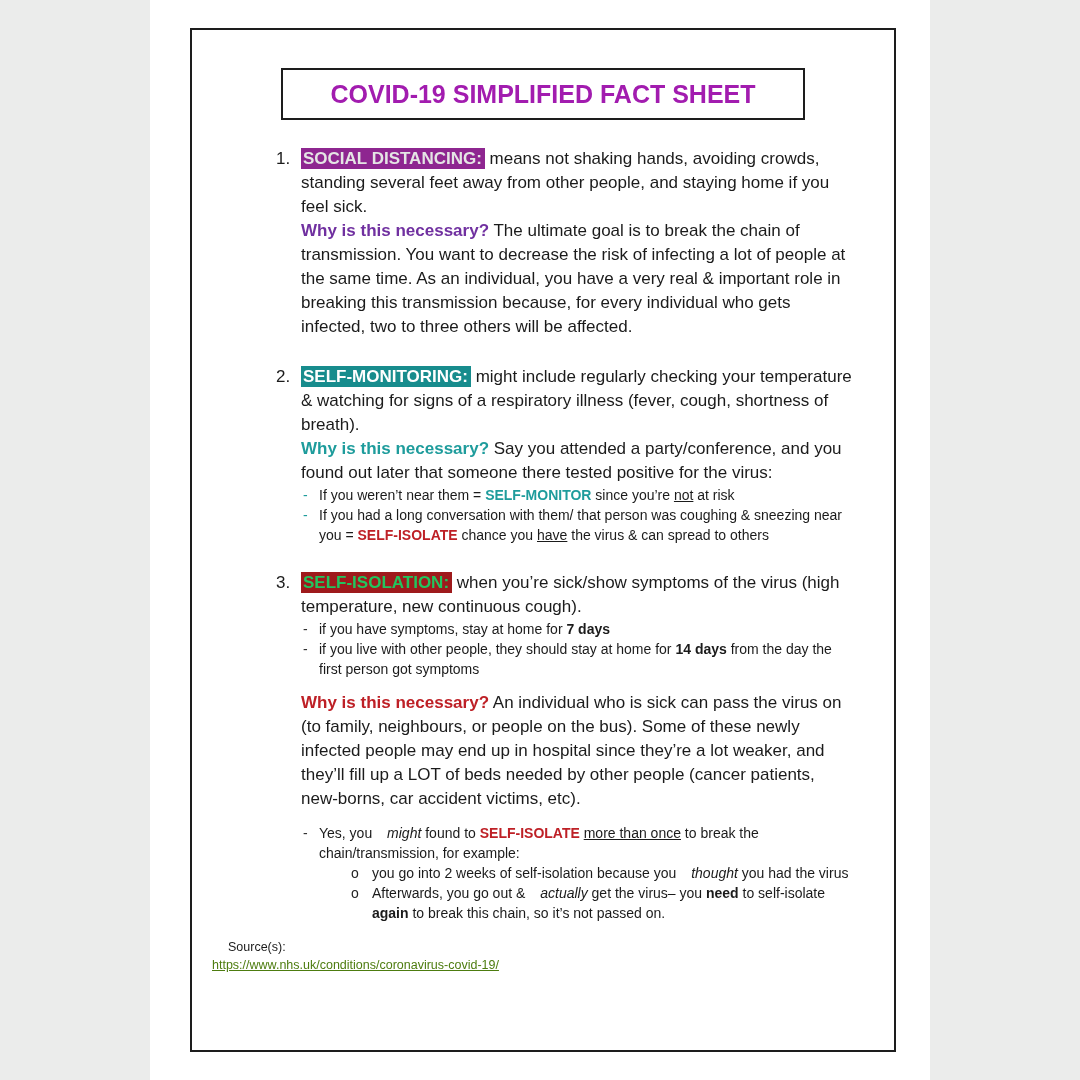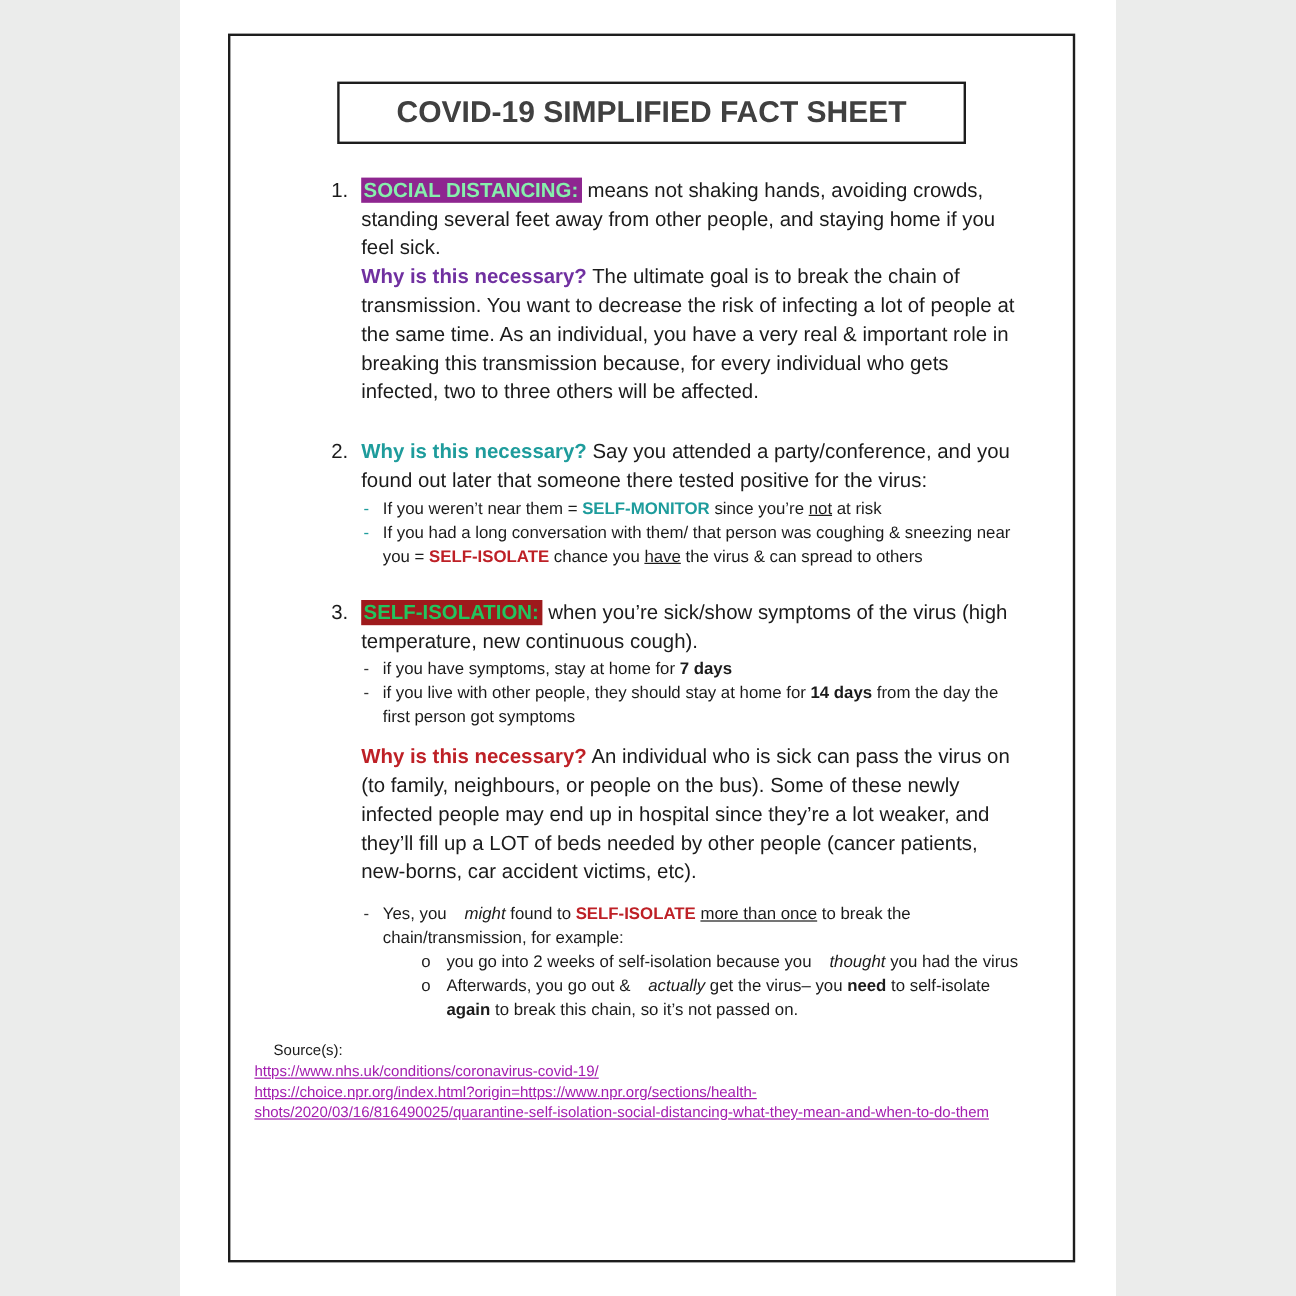--- a/index.html
+++ b/index.html
@@ -12,21 +12,21 @@
   .gray-band.right{right:0;width:150px;}
 
   .page{
     position:absolute;left:190px;top:28px;width:706px;height:1024px;
     background:#ffffff;border:2px solid #1d1d1d;box-sizing:border-box;
   }
 
   .title-box{
     width:524px;margin:38px auto 0;border:2px solid #1d1d1d;
     text-align:center;font-weight:bold;font-size:25px;
-    padding:10px 0 9px;box-sizing:border-box;color:#404040;
+    padding:10px 0 9px;box-sizing:border-box;color:#a21caf;
   }
 
   .content{margin:27px 42px 0 84px;font-size:17px;line-height:24px;}
 
   .item{display:flex;margin-bottom:26px;}
   .item:last-child{margin-bottom:0;}
   .num{width:25px;flex:none;}
   .ibody{flex:1;min-width:0;}
   .para{margin:0;}
 
@@ -39,30 +39,30 @@
 
   .sub-bullet{display:flex;margin-left:43px;}
   .sub-bullet .mark{width:28px;flex:none;padding-left:7px;box-sizing:border-box;color:#222;}
   .sub-bullet .btext{flex:1;min-width:0;}
 
   .why3{margin:12px 0;}
   .note{margin-top:12px;}
 
   .sources{margin:16px 38px 0 20px;font-size:12.5px;line-height:17px;}
   .sources .src-label{margin:0 16px 1px;}
-  .sources a{display:block;color:#a21caf;text-decoration:underline;overflow-wrap:anywhere;}
+  .sources a{display:block;color:#4d7c0f;text-decoration:underline;overflow-wrap:anywhere;}
 
   
   .b{font-weight:bold;}
   .i{font-style:italic;margin-left:11px;}
   .u{text-decoration:underline;}
   .purple{color:#7030a0;}
   .teal{color:#1e9c9c;}
   .red{color:#be2026;}
-  .hlp{background:#8e2690;color:#86efac;font-weight:bold;padding:1px 3px 1px 2px;}
+  .hlp{background:#8e2690;color:#e5e5e5;font-weight:bold;padding:1px 3px 1px 2px;}
   .hlt{background:#178c8d;color:#fff;font-weight:bold;padding:1px 3px 1px 2px;}
   .hlr{background:#9e1a1c;color:#22c55e;font-weight:bold;padding:1px 3px 1px 2px;}
 </style>
 </head>
 <body>
 
 <div class="gray-band left"></div>
 <div class="gray-band right"></div>
 
 <div class="page">
@@ -77,20 +77,21 @@
       <div class="num">1.</div>
       <div class="ibody">
         <p class="para"><span class="hlp">SOCIAL DISTANCING:</span><span> means not shaking hands, avoiding crowds, standing several feet away from other people, and staying home if you feel sick.</span></p>
         <p class="para"><span class="b purple">Why is this necessary?</span><span> The ultimate goal is to break the chain of transmission. You want to decrease the risk of infecting a lot of people at the same time. As an individual, you have a very real &amp; important role in breaking this transmission because, for every individual who gets infected, two to three others will be affected.</span></p>
       </div>
     </div>
 
     <div class="item">
       <div class="num">2.</div>
       <div class="ibody">
+        <p class="para"><span class="hlt">SELF-MONITORING:</span><span> might include regularly checking your temperature &amp; watching for signs of a respiratory illness (fever, cough, shortness of breath).</span></p>
         <p class="para"><span class="b teal">Why is this necessary?</span><span> Say you attended a party/conference, and you found out later that someone there tested positive for the virus:</span></p>
         <div class="bullet small teal-mark">
           <span class="mark">-</span>
           <p class="para btext"><span>If you weren’t near them = </span><span class="b teal">SELF-MONITOR</span><span> since you’re </span><span class="u">not</span><span> at risk</span></p>
         </div>
         <div class="bullet small teal-mark">
           <span class="mark">-</span>
           <p class="para btext"><span>If you had a long conversation with them/ that person was coughing &amp; sneezing near you = </span><span class="b red">SELF-ISOLATE</span><span> chance you </span><span class="u">have</span><span> the virus &amp; can spread to others</span></p>
         </div>
       </div>
@@ -122,16 +123,15 @@
           <p class="para btext"><span>Afterwards, you go out &amp; </span><span class="i">actually</span><span> get the virus– you </span><span class="b">need</span><span> to self-isolate </span><span class="b">again</span><span> to break this chain, so it’s not passed on.</span></p>
         </div>
       </div>
     </div>
 
   </div>
 
   <div class="sources">
     <p class="para src-label">Source(s):</p>
     <a href="#">https://www.nhs.uk/conditions/coronavirus-covid-19/</a>
-    <a href="#">https://choice.npr.org/index.html?origin=https://www.npr.org/sections/health-shots/2020/03/16/816490025/quarantine-self-isolation-social-distancing-what-they-mean-and-when-to-do-them</a>
   </div>
 
 </div>
 
 </body></html>

